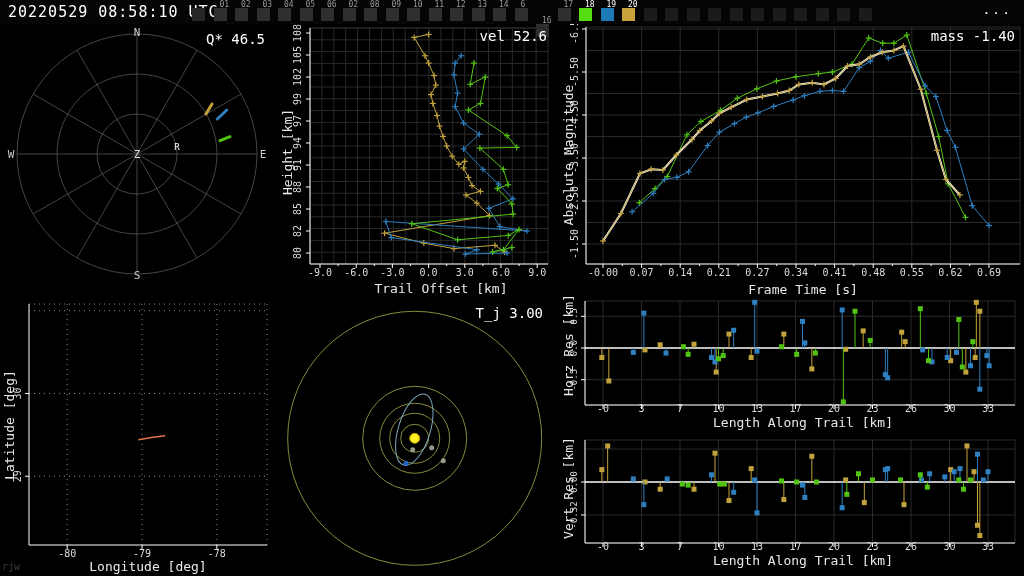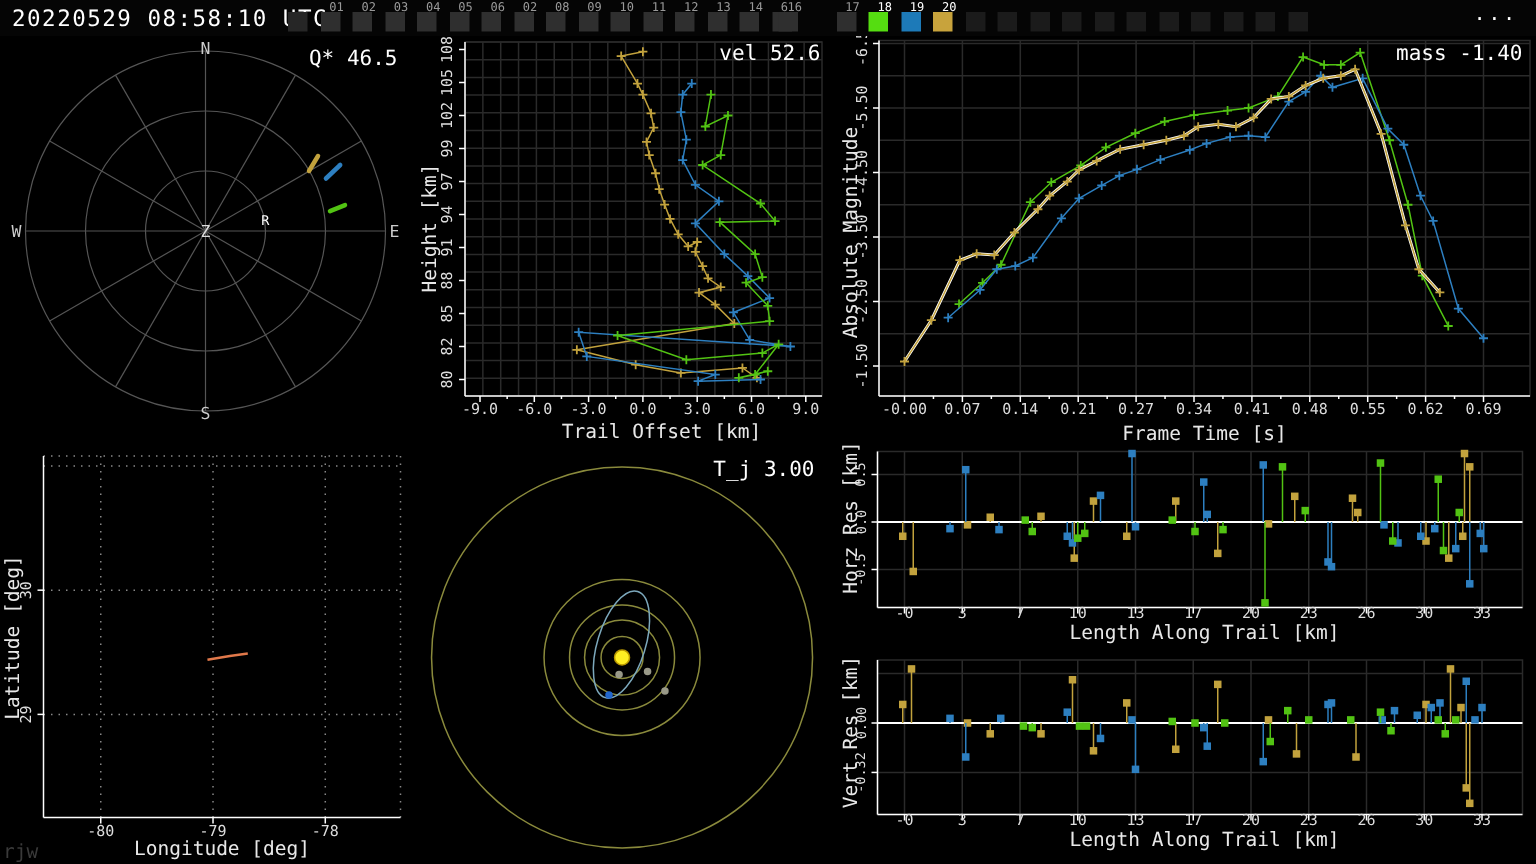--- a/index.html
+++ b/index.html
@@ -10,21 +10,21 @@
   #tabs{position:absolute;left:0;top:0;width:880px;height:24px;}
   .tab{position:absolute;top:0;width:21px;height:24px;}
   .tab .sq{position:absolute;left:0;top:8px;width:13px;height:13px;background:#2f2f2f;}
   .tab .num{position:absolute;left:6px;top:0;font-size:8px;line-height:9px;color:#999;}
   .blank{position:absolute;top:8px;width:13px;height:13px;background:#1e1e1e;}
   #moremenu{position:absolute;right:12px;top:2px;color:#fff;font-size:13px;letter-spacing:2px;cursor:default;}
   .panel{position:absolute;}
   .ptitle{position:absolute;font-size:14px;color:#fff;white-space:pre;}
   .axlabel{position:absolute;font-size:13px;color:#e8e8e8;white-space:pre;transform:translateX(-50%);}
   .ylabel{position:absolute;font-size:13px;color:#e8e8e8;white-space:pre;transform:translate(-50%,-50%) rotate(-90deg);}
-  .watermark{position:absolute;font-size:13px;color:#3a3a3a;}
+  .watermark{position:absolute;font-size:10px;color:#3a3a3a;}
   svg{position:absolute;left:0;top:0;}
 </style>
 </head>
 <body>
 
 <div id="screen">
 
   <div id="topbar">
     <span id="datetime">20220529 08:58:10 UTC</span>
     <div id="tabs">
@@ -82,21 +82,21 @@
           <div class="sq"></div>
         </div>
         <div class="tab" style="left: 493px;">
           <span class="num">14</span>
           <div class="sq"></div>
         </div>
         <div class="tab" style="left: 514.5px;">
           <span class="num">6</span>
           <div class="sq"></div>
         </div>
-        <div class="tab" style="left: 519px;">
+        <div class="tab" style="left: 536px; margin-top: 16px;">
           <span class="num">16</span>
           <div class="sq"></div>
         </div>
         <div class="tab" style="left: 557.5px;">
           <span class="num">17</span>
           <div class="sq"></div>
         </div>
         <div class="tab" style="left: 579px;">
           <span class="num" style="color: rgb(255, 255, 255);">18</span>
           <div class="sq" style="background: rgb(85, 221, 17);"></div>

